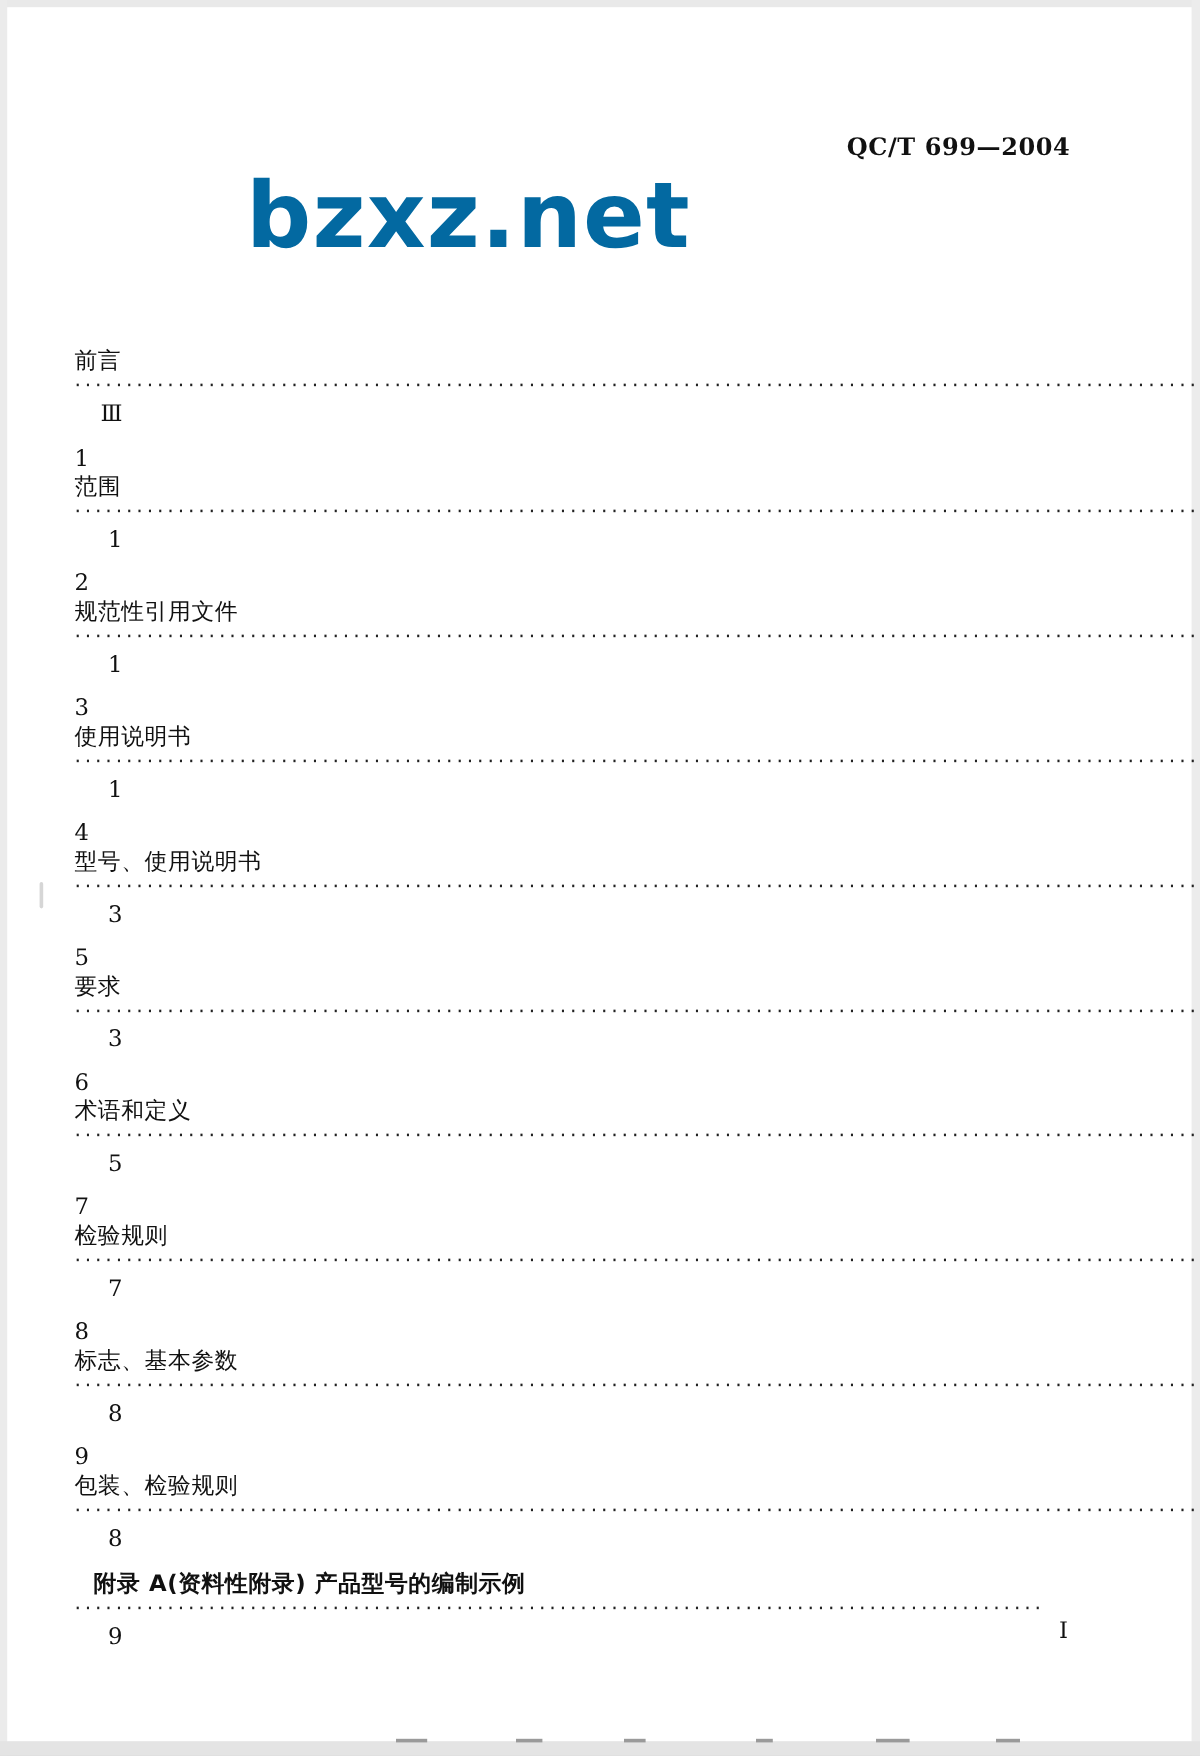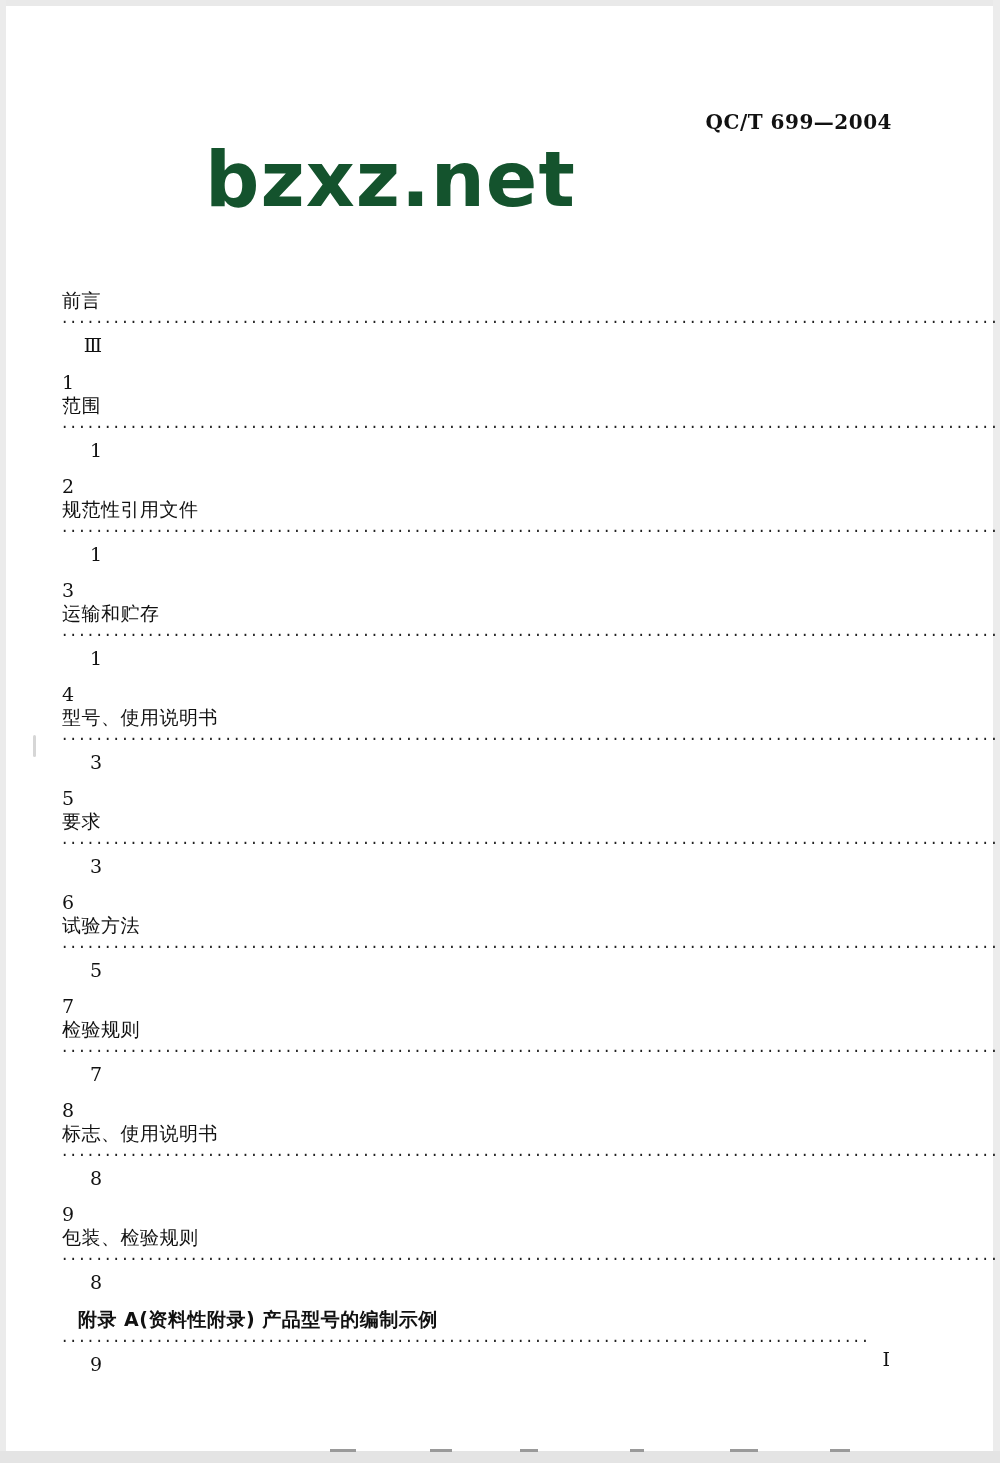--- a/index.html
+++ b/index.html
@@ -62,21 +62,21 @@
     white-space: nowrap;
   }
 
   .watermark {
     position: absolute;
     left: 205px;
     top: 135px;
     font-family: "DejaVu Sans", sans-serif;
     font-size: 76px;
     font-weight: bold;
-    color: #14532d;
+    color: #0369a1;
     letter-spacing: 1px;
     user-select: none;
     white-space: nowrap;
   }
 
   .doc-title {
     position: absolute;
     left: 0;
     top: 200px;
     width: 1000px;
@@ -203,56 +203,56 @@
 
     <div class="toc-row">
       <span class="toc-num">2</span>
       <span class="toc-label">规范性引用文件</span>
       <span class="toc-dots">·······························································································································</span>
       <span class="toc-page">1</span>
     </div>
 
     <div class="toc-row">
       <span class="toc-num">3</span>
-      <span class="toc-label">运输和贮存</span>
+      <span class="toc-label">使用说明书</span>
       <span class="toc-dots">·······························································································································</span>
       <span class="toc-page">1</span>
     </div>
 
     <div class="toc-row">
       <span class="toc-num">4</span>
       <span class="toc-label">型号、使用说明书</span>
       <span class="toc-dots">·······························································································································</span>
       <span class="toc-page">3</span>
     </div>
 
     <div class="toc-row">
       <span class="toc-num">5</span>
       <span class="toc-label">要求</span>
       <span class="toc-dots">·······························································································································</span>
       <span class="toc-page">3</span>
     </div>
 
     <div class="toc-row">
       <span class="toc-num">6</span>
-      <span class="toc-label">试验方法</span>
+      <span class="toc-label">术语和定义</span>
       <span class="toc-dots">·······························································································································</span>
       <span class="toc-page">5</span>
     </div>
 
     <div class="toc-row">
       <span class="toc-num">7</span>
       <span class="toc-label">检验规则</span>
       <span class="toc-dots">·······························································································································</span>
       <span class="toc-page">7</span>
     </div>
 
     <div class="toc-row">
       <span class="toc-num">8</span>
-      <span class="toc-label">标志、使用说明书</span>
+      <span class="toc-label">标志、基本参数</span>
       <span class="toc-dots">·······························································································································</span>
       <span class="toc-page">8</span>
     </div>
 
     <div class="toc-row">
       <span class="toc-num">9</span>
       <span class="toc-label">包装、检验规则</span>
       <span class="toc-dots">·······························································································································</span>
       <span class="toc-page">8</span>
     </div>

